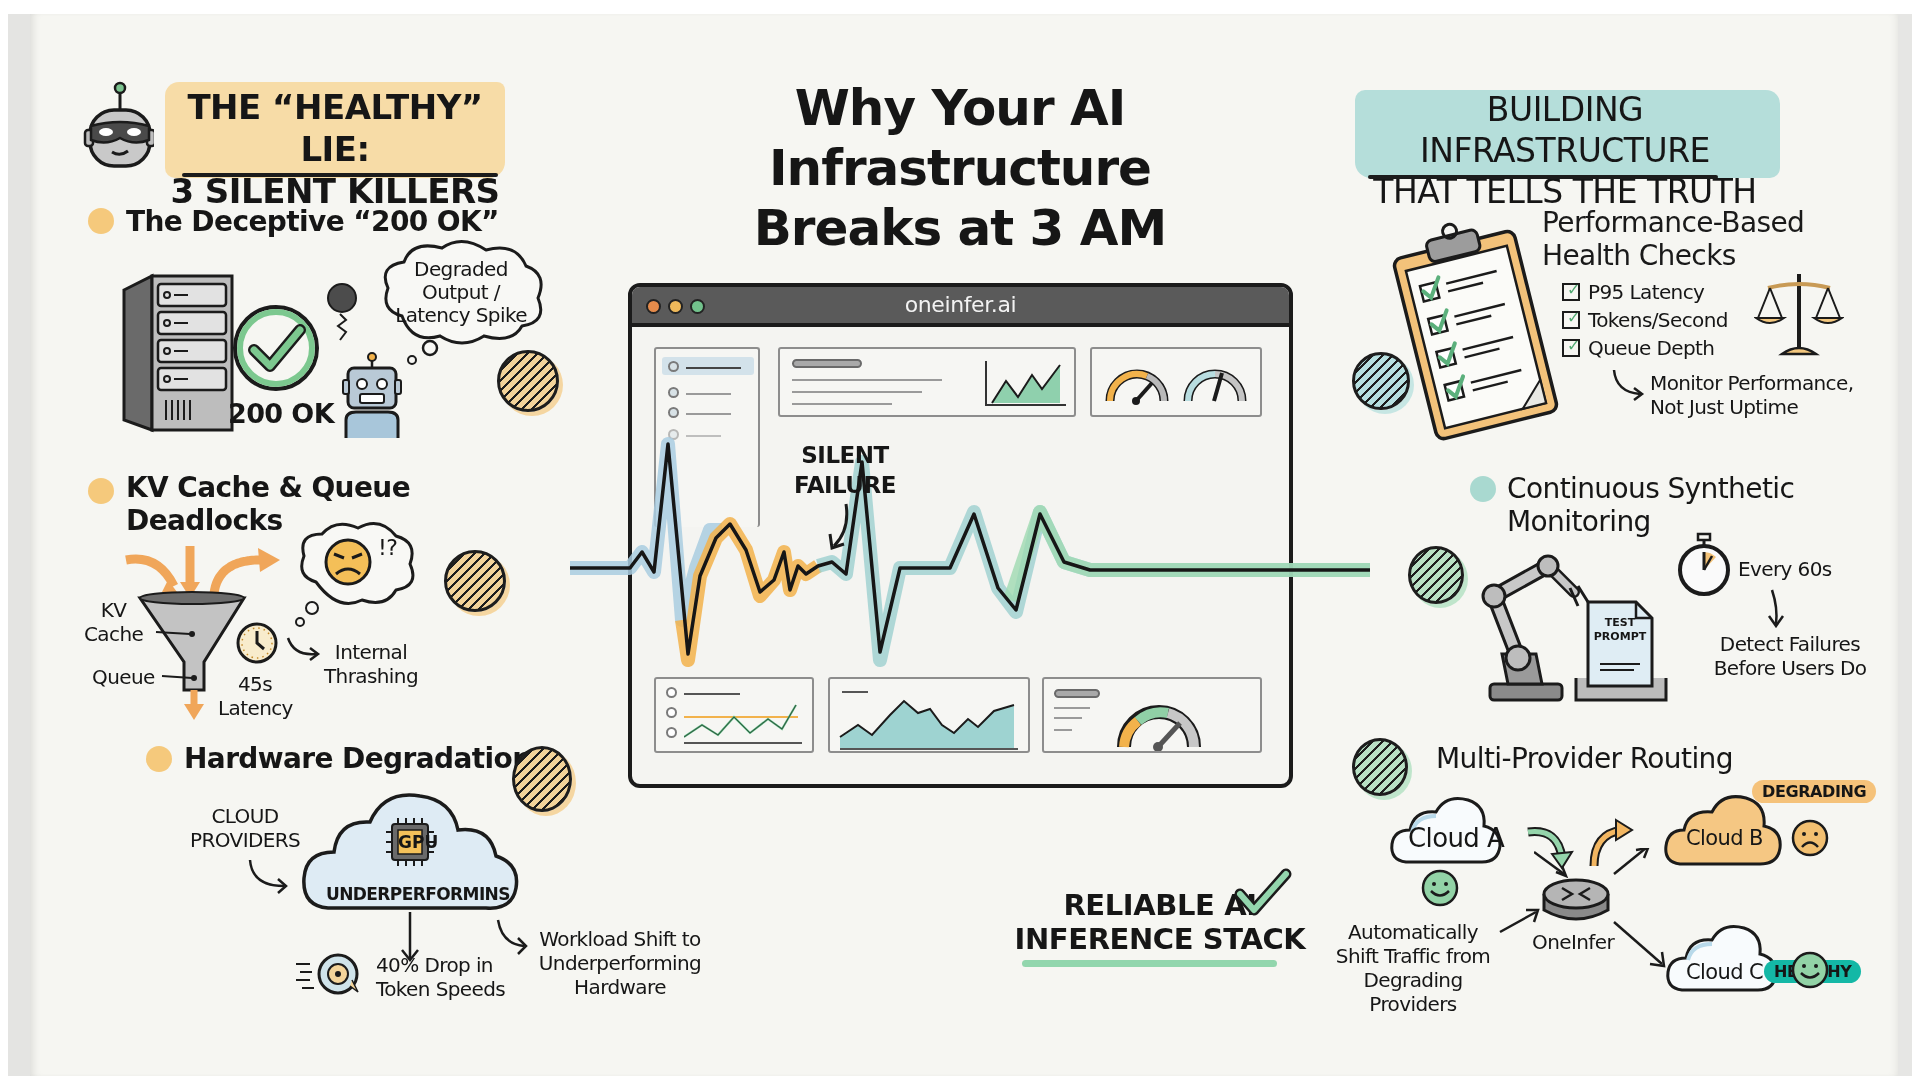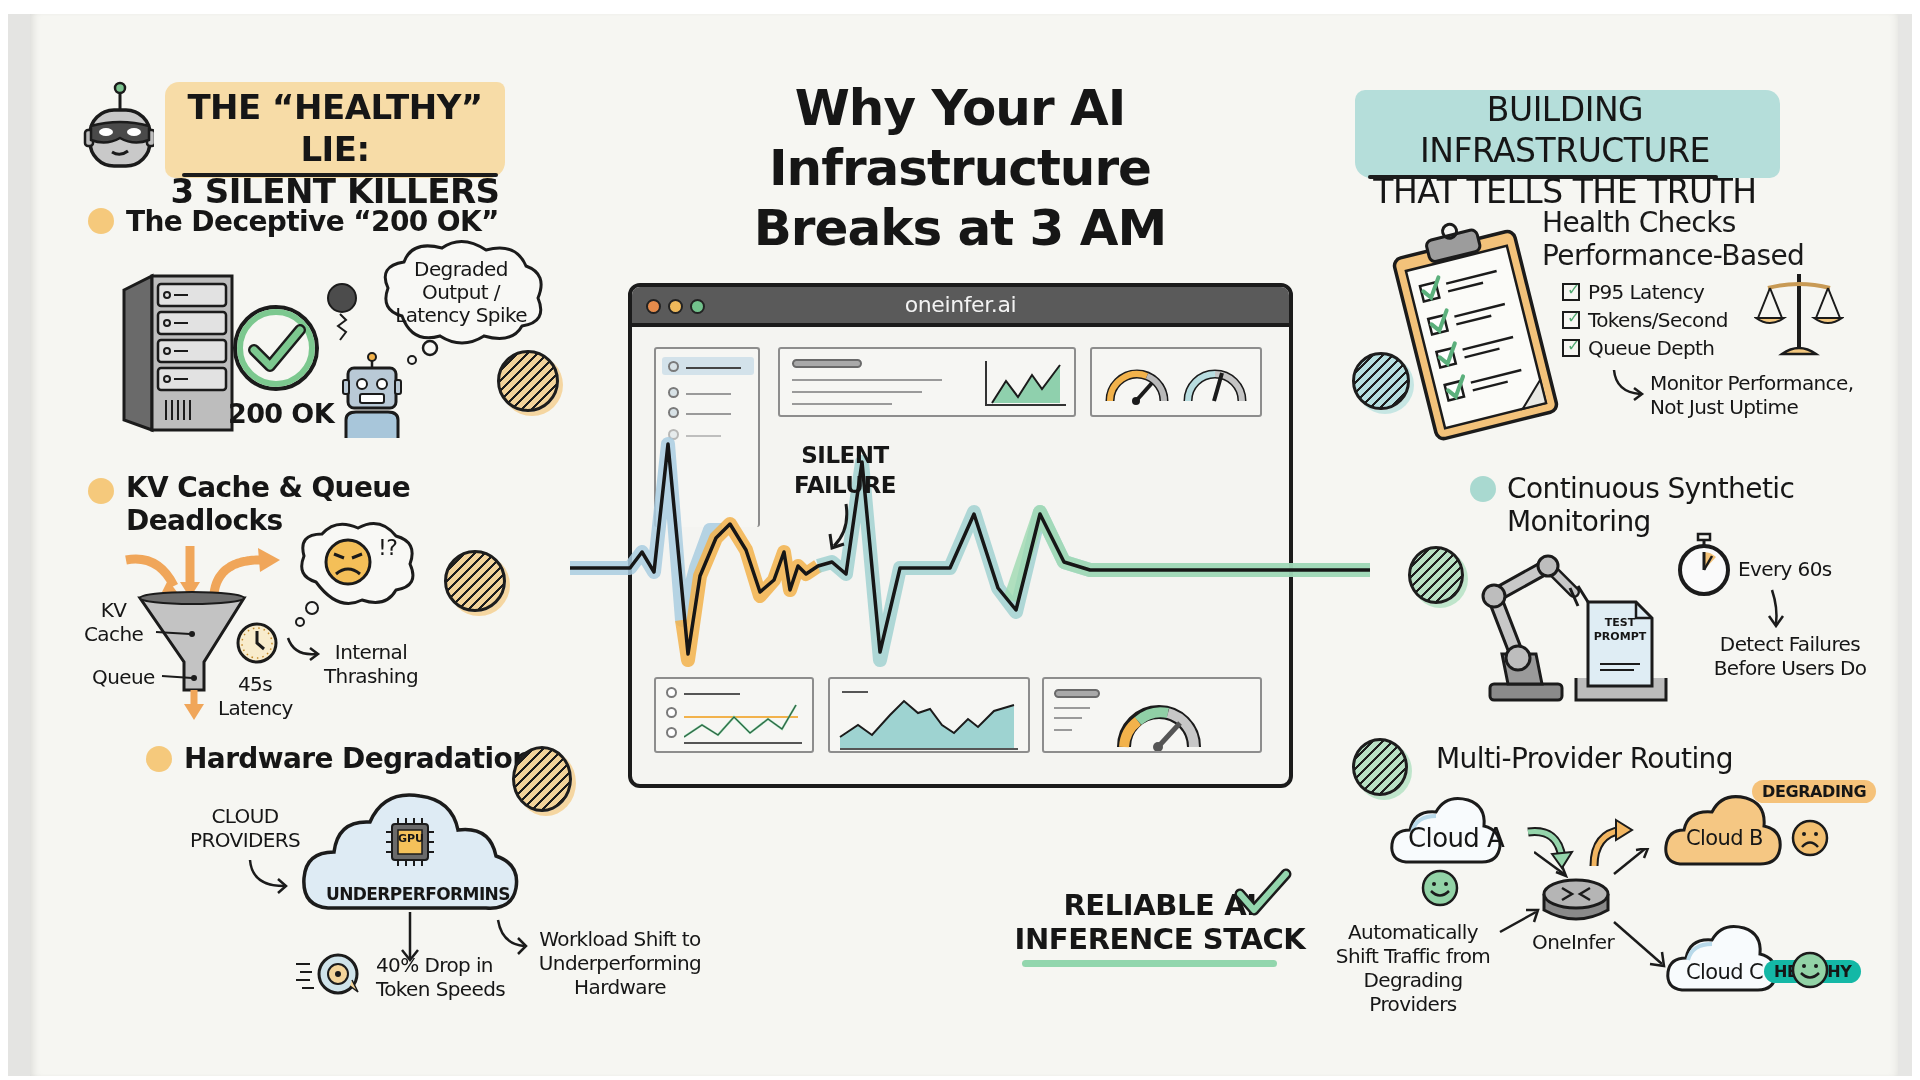--- a/index.html
+++ b/index.html
@@ -231,21 +231,21 @@
       <line x1="116" y1="74" x2="116" y2="80"></line>
       <line x1="124" y1="74" x2="124" y2="80"></line>
     <line x1="88" y1="46" x2="94" y2="46"></line>
       <line x1="88" y1="56" x2="94" y2="56"></line>
       <line x1="88" y1="66" x2="94" y2="66"></line>
     <line x1="130" y1="46" x2="136" y2="46"></line>
       <line x1="130" y1="56" x2="136" y2="56"></line>
       <line x1="130" y1="66" x2="136" y2="66"></line>
   </g>
 </svg>
-<div class="abs" style="left:398px;top:832px;font-size:11px;font-weight:bold">GPU</div>
+<div class="abs" style="left:398px;top:832px;font-size:17px;font-weight:bold">GPU</div>
 <div class="abs label-sm" style="left:326px;top:883px;width:170px;text-align:right;font-size:17px">UNDERPERFORMINS</div>
 
 <svg class="abs" style="left:400px;top:910px" width="20" height="54" viewBox="0 0 20 54">
   <line x1="10" y1="2" x2="10" y2="48" stroke="#1b1b1b" stroke-width="2.5"></line>
   <path d="M2 40 L10 50 L18 40" stroke="#1b1b1b" stroke-width="2.5" fill="none"></path>
 </svg>
 <svg class="abs" style="left:294px;top:950px" width="74" height="46" viewBox="0 0 74 46">
   <g stroke="#1b1b1b" stroke-width="2">
       <line x1="2" y1="14" x2="16" y2="14"></line>
       <line x1="6" y1="22" x2="18" y2="22"></line>
@@ -418,22 +418,22 @@
         <line x1="68" y1="140" x2="104" y2="140"></line>
       <line x1="68" y1="166" x2="120" y2="166"></line>
         <line x1="68" y1="174" x2="104" y2="174"></line>
     </g>
     <path d="M112 204 L136 180 L136 204 Z" fill="#e9e9e4" stroke="#1b1b1b" stroke-width="2"></path>
   </g>
 </svg>
 <div class="abs hatch hatch-teal" style="left:1352px;top:352px;width:58px;height:58px"></div>
 
 <div class="abs sec-title" style="left:1542px;top:206px;font-weight:normal;font-size:28px;color:#1a1a1a">
+  <div>Performance-Based</div>
   <div>Health Checks</div>
-  <div>Performance-Based</div>
 </div>
 <div class="abs" style="left:1562px;top:278px">
   <div style="display:flex;align-items:center;height:28px">
     <span style="display:inline-block;width:18px;height:18px;border:2.5px solid #1b1b1b;margin-right:8px;position:relative">
         <span style="position:absolute;left:3px;top:-5px;color:#4fa870;font-weight:bold;font-size:16px">✓</span>
       </span>
     <span class="label">P95 Latency</span>
   </div>
   <div style="display:flex;align-items:center;height:28px">
     <span style="display:inline-block;width:18px;height:18px;border:2.5px solid #1b1b1b;margin-right:8px;position:relative">

